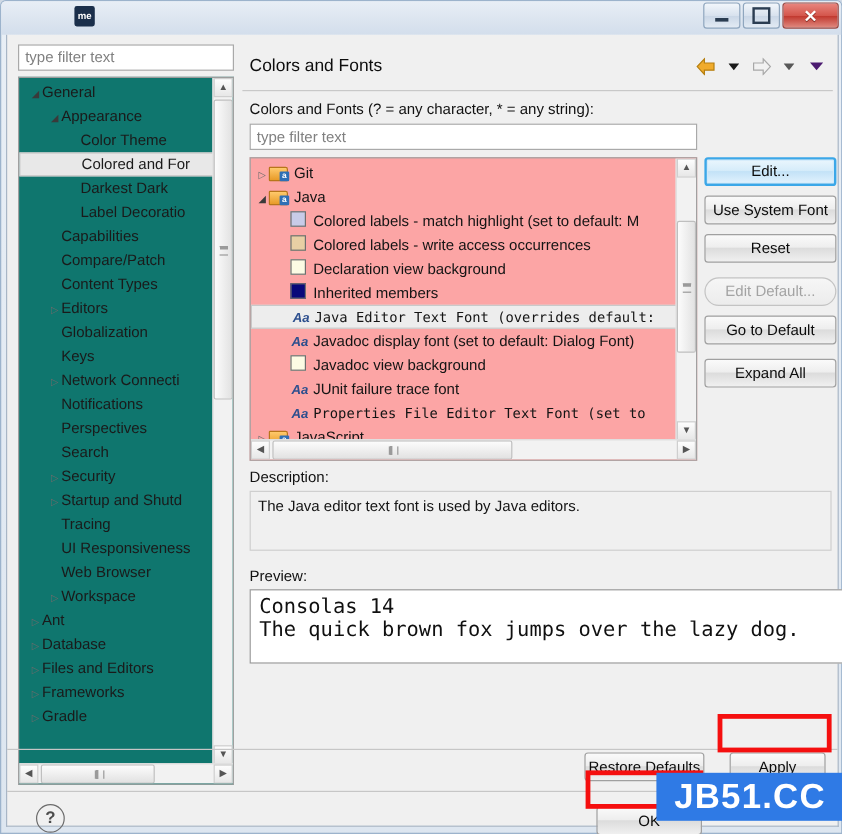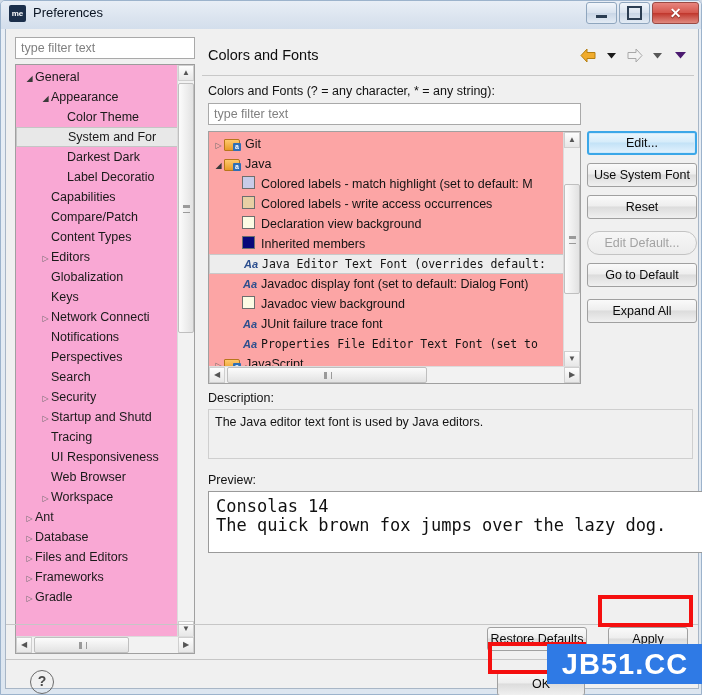--- a/index.html
+++ b/index.html
@@ -16,21 +16,21 @@
     border:1px solid #9cb3cc;
     border-radius:5px 5px 0 0;
     background:linear-gradient(180deg,#e9eff6 0%,#dde6f0 100%);
   }
   .titlebar{
     position:absolute;left:0;top:0;right:0;height:28px;
     background:linear-gradient(180deg,#e8eef6 0%,#dbe4ef 60%,#d3deec 100%);
     border-radius:4px 4px 0 0;
     overflow:hidden;
   }
-  .title-left{position:absolute;left:8px;top:4px;display:flex;align-items:flex-start;gap:7px;}
+  .title-left{position:absolute;left:8px;top:4px;display:flex;align-items:flex-end;gap:7px;flex-direction:column;}
   .appicon{
     width:17px;height:17px;background:#1b2f4b;color:#fff;
     font-size:8px;line-height:17px;text-align:center;font-weight:bold;
     border-radius:2px;font-family:"Liberation Sans",sans-serif;
   }
   .title-text{font-size:13px;color:#0a1422;}
   .winbtns{position:absolute;right:2px;top:1px;display:flex;gap:2px;}
   .winbtn{
     width:29px;height:20px;border:1px solid #8fa6be;border-radius:3px;
     background:linear-gradient(180deg,#f2f6fb 0%,#d8e2ee 50%,#c9d6e6 51%,#e3ebf4 100%);
@@ -53,21 +53,21 @@
   }
   
   .filterbox{
     position:absolute;left:9px;top:8px;width:180px;height:22px;
     box-sizing:border-box;border:1px solid #a9a9a9;background:#fff;
     font-size:12.5px;color:#808080;padding:3px 5px;
   }
   .leftpane{
     position:absolute;left:9px;top:35px;width:180px;height:590px;
     box-sizing:border-box;border:1px solid #a0a0a0;border-top:1px solid #9c9c9c;
-    background:#f9a8d4;overflow:hidden;
+    background:#0f766e;overflow:hidden;
   }
   .tree{position:absolute;left:0;top:0;width:164px;padding-top:2px;}
   .tnode{
     height:20px;line-height:20px;white-space:nowrap;font-size:12.5px;
     color:#1a1a1a;position:relative;overflow:hidden;
   }
   .tnode.sel{background:#e8e8e8;border:1px solid #c5c5c5;box-sizing:border-box;line-height:18px;}
   .arrow{display:inline-block;width:11px;text-align:center;font-size:8px;color:#6b6b6b;}
   .arrow.closed::before{content:"\25B7";}
   .arrow.open::before{content:"\25E2";color:#3a3a3a;}
@@ -206,21 +206,21 @@
 
   <div class="dialog">
 
     <div class="filterbox">type filter text</div>
 
     <div class="leftpane">
       <div class="tree" id="left-tree">
           <div class="tnode"><span class="arrow open" style="margin-left: 8px;"></span><span>General</span></div>
           <div class="tnode"><span class="arrow open" style="margin-left: 24px;"></span><span>Appearance</span></div>
           <div class="tnode"><span class="arrow none" style="margin-left: 40px;"></span><span>Color Theme</span></div>
-          <div class="tnode sel"><span class="arrow none" style="margin-left: 40px;"></span><span>System and For</span></div>
+          <div class="tnode sel"><span class="arrow none" style="margin-left: 40px;"></span><span>Colored and For</span></div>
           <div class="tnode"><span class="arrow none" style="margin-left: 40px;"></span><span>Darkest Dark</span></div>
           <div class="tnode"><span class="arrow none" style="margin-left: 40px;"></span><span>Label Decoratio</span></div>
           <div class="tnode"><span class="arrow none" style="margin-left: 24px;"></span><span>Capabilities</span></div>
           <div class="tnode"><span class="arrow none" style="margin-left: 24px;"></span><span>Compare/Patch</span></div>
           <div class="tnode"><span class="arrow none" style="margin-left: 24px;"></span><span>Content Types</span></div>
           <div class="tnode"><span class="arrow closed" style="margin-left: 24px;"></span><span>Editors</span></div>
           <div class="tnode"><span class="arrow none" style="margin-left: 24px;"></span><span>Globalization</span></div>
           <div class="tnode"><span class="arrow none" style="margin-left: 24px;"></span><span>Keys</span></div>
           <div class="tnode"><span class="arrow closed" style="margin-left: 24px;"></span><span>Network Connecti</span></div>
           <div class="tnode"><span class="arrow none" style="margin-left: 24px;"></span><span>Notifications</span></div>

